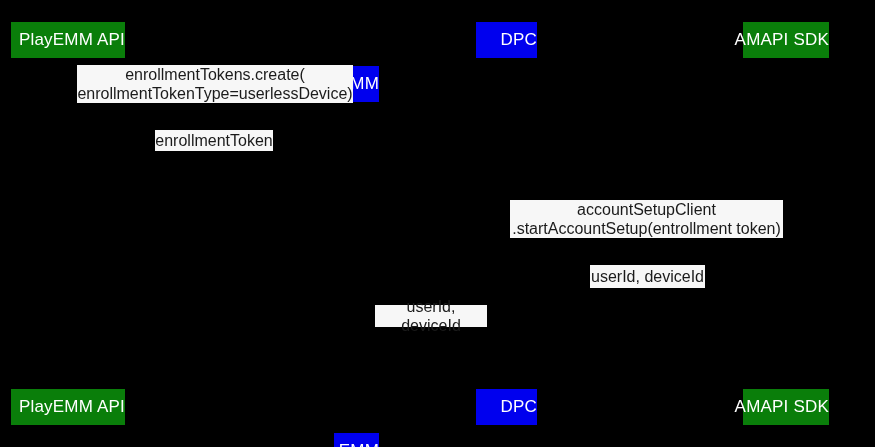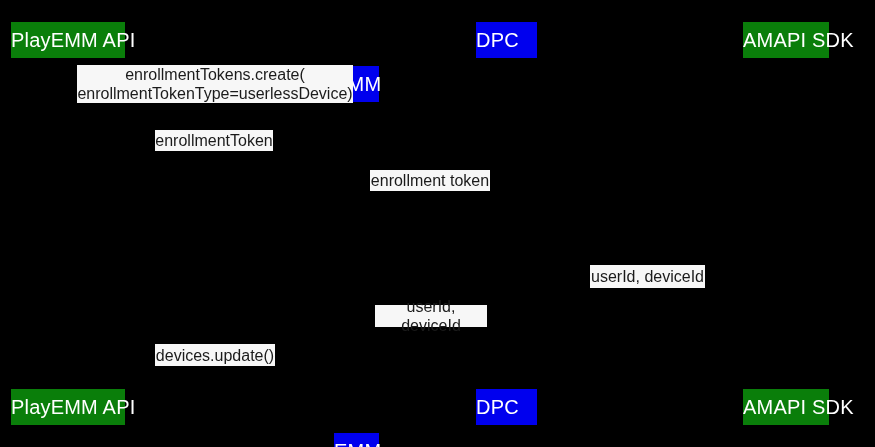--- a/index.html
+++ b/index.html
@@ -13,23 +13,23 @@
     height: 447px;
     background: #000000;
     overflow: hidden;
     font-family: "Liberation Sans", sans-serif;
   }
   .actor {
     position: absolute;
     height: 36px;
     display: flex;
     align-items: center;
-    justify-content: flex-start;
+    justify-content: flex-end;
     color: #ffffff;
-    font-size: 20px;
+    font-size: 17px;
     letter-spacing: 0.2px;
     white-space: nowrap;
   }
   .actor.green { background: #0a7e0a; }
   .actor.blue  { background: #0000ee; }
 
   .row-top .actor    { top: 22px; }
   .row-bottom .actor { top: 389px; }
 
   .a-playemm { left: 11px;  width: 114px; }
@@ -73,24 +73,24 @@
       <span>DPC</span>
     </div>
     <div class="actor green a-amapi">
       <span>AMAPI SDK</span>
     </div>
   </div>
 
   <div class="msg m2">enrollmentToken</div>
   <div class="msg m1">enrollmentTokens.create(
 enrollmentTokenType=userlessDevice)</div>
-  <div class="msg m3">enrollment token</div>
+  <div class="msg m4">accountSetupClient
+.startAccountSetup(entrollment token)</div>
   <div class="msg m5">userId, deviceId</div>
   <div class="msg m6">userId, deviceId</div>
-  <div class="msg m7">devices.update()</div>
 
   <div class="row-bottom">
     <div class="actor green a-playemm">
       <span>PlayEMM API</span>
     </div>
     <div class="actor blue a-emm">
       <span>EMM</span>
     </div>
     <div class="actor blue a-dpc">
       <span>DPC</span>

